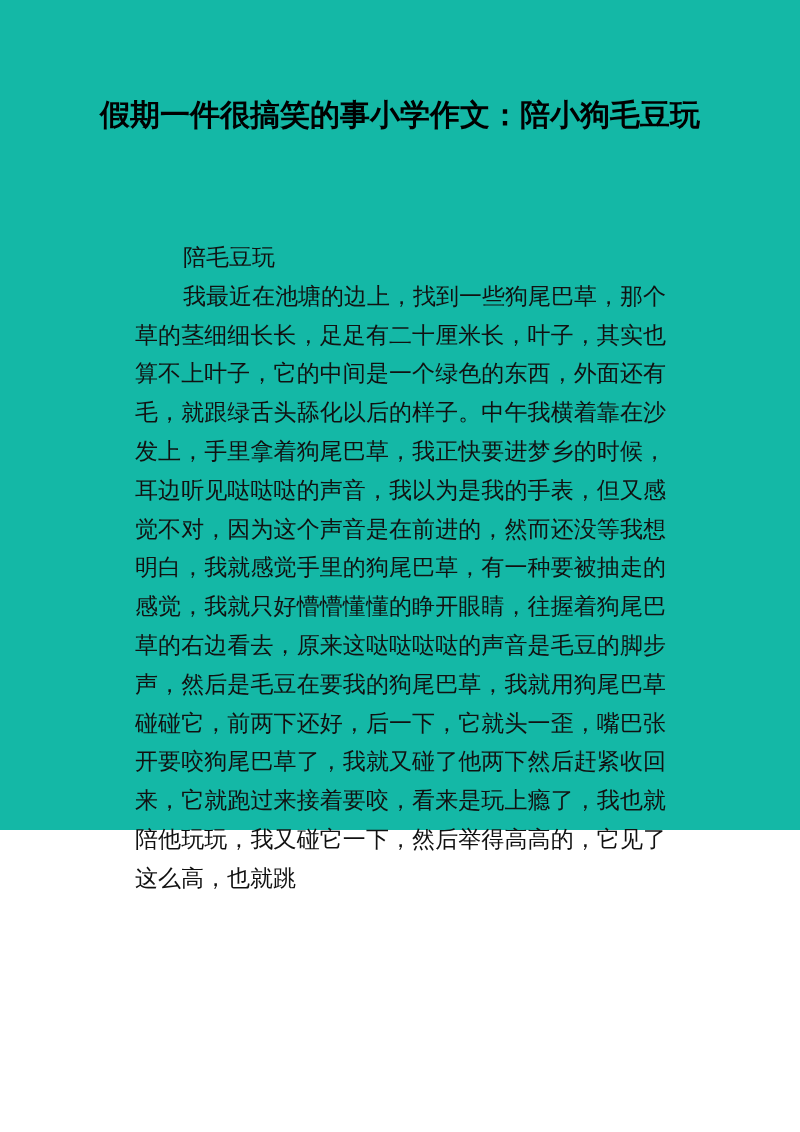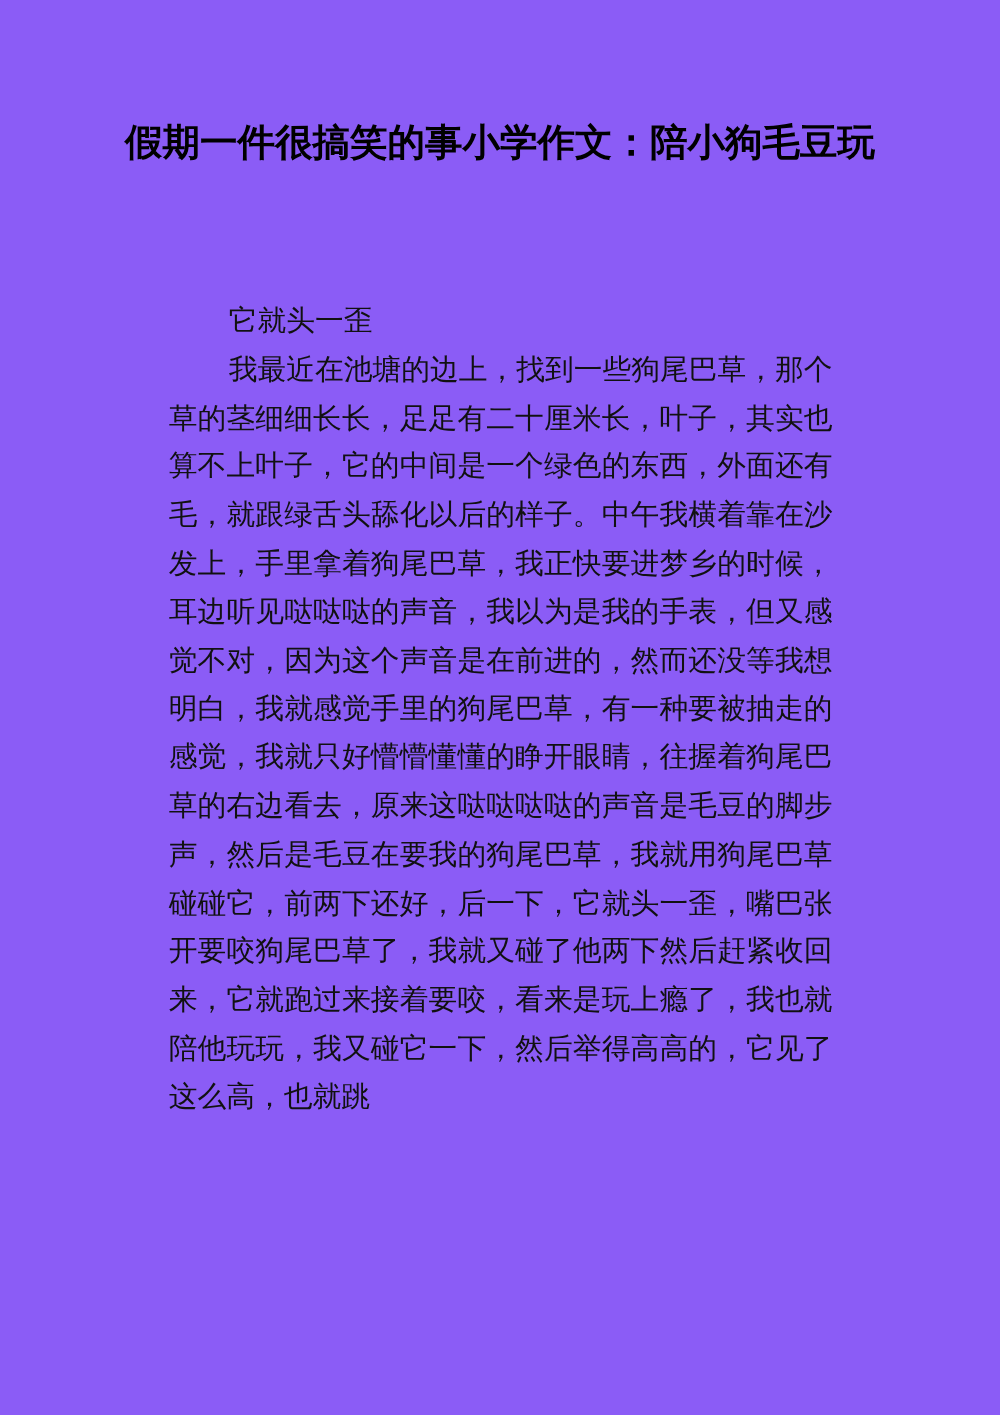--- a/index.html
+++ b/index.html
@@ -12,22 +12,22 @@
       height: 1132px;
       overflow: hidden;
       position: relative;
       color: #111111;
     }
     .page {
       position: absolute;
       left: 0;
       top: 0;
       width: 800px;
-      height: 1132px;
-      background: #8b5cf6;
+      height: 830px;
+      background: #14b8a6;
     }
     .title {
       position: absolute;
       left: 100px;
       top: 92px;
       width: 600px;
       text-align: center;
       font-family: "DejaVu Sans", sans-serif;
       font-weight: bold;
       font-size: 30px;
@@ -53,16 +53,16 @@
       margin: 0;
       text-indent: 48px;
     }
   </style>
 </head>
 <body>
 
 <div class="page">
   <h1 class="title">假期一件很搞笑的事小学作文：陪小狗毛豆玩</h1>
   <div class="body">
-    <p>它就头一歪</p>
+    <p>陪毛豆玩</p>
     <p>我最近在池塘的边上，找到一些狗尾巴草，那个草的茎细细长长，足足有二十厘米长，叶子，其实也算不上叶子，它的中间是一个绿色的东西，外面还有毛，就跟绿舌头舔化以后的样子。中午我横着靠在沙发上，手里拿着狗尾巴草，我正快要进梦乡的时候，耳边听见哒哒哒的声音，我以为是我的手表，但又感觉不对，因为这个声音是在前进的，然而还没等我想明白，我就感觉手里的狗尾巴草，有一种要被抽走的感觉，我就只好懵懵懂懂的睁开眼睛，往握着狗尾巴草的右边看去，原来这哒哒哒哒的声音是毛豆的脚步声，然后是毛豆在要我的狗尾巴草，我就用狗尾巴草碰碰它，前两下还好，后一下，它就头一歪，嘴巴张开要咬狗尾巴草了，我就又碰了他两下然后赶紧收回来，它就跑过来接着要咬，看来是玩上瘾了，我也就陪他玩玩，我又碰它一下，然后举得高高的，它见了这么高，也就跳</p>
   </div>
 </div>
 
 </body></html>

